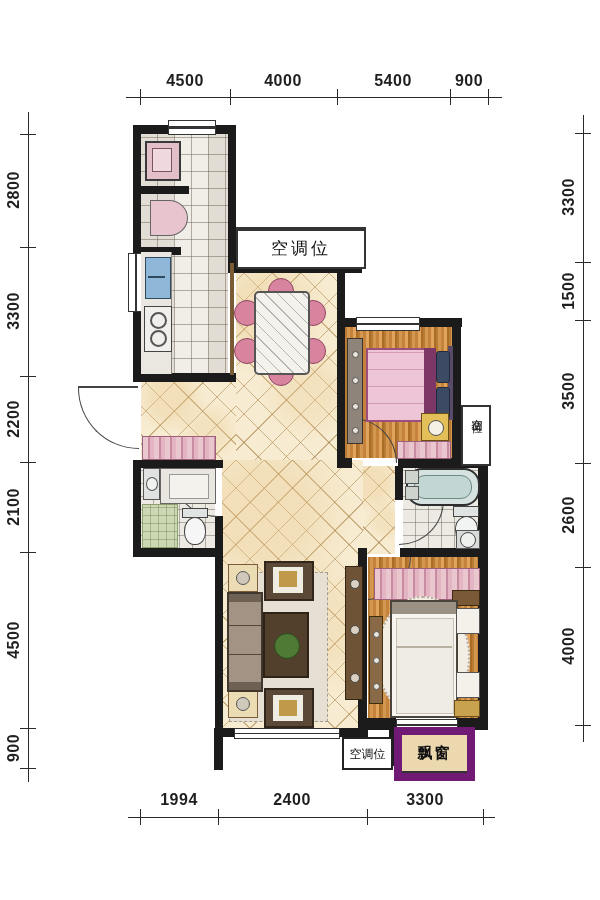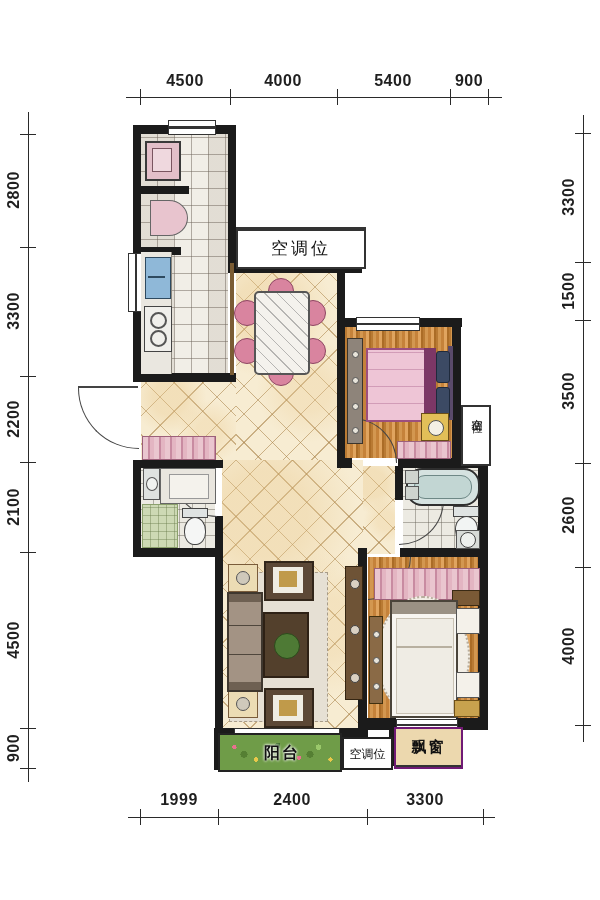--- a/index.html
+++ b/index.html
@@ -49,21 +49,21 @@
   <div class="dimlab" style="left:185px;top:81px;">4500</div>
   <div class="dimlab" style="left:283px;top:81px;">4000</div>
   <div class="dimlab" style="left:393px;top:81px;">5400</div>
   <div class="dimlab" style="left:469px;top:81px;">900</div>
 
   <div class="dimline-h" style="left:128px;top:817px;width:367px;"></div>
   <div class="tick-v" style="left:140px;top:809px;"></div>
   <div class="tick-v" style="left:218px;top:809px;"></div>
   <div class="tick-v" style="left:367px;top:809px;"></div>
   <div class="tick-v" style="left:483px;top:809px;"></div>
-  <div class="dimlab" style="left:179px;top:800px;">1999</div>
+  <div class="dimlab" style="left:179px;top:800px;">1994</div>
   <div class="dimlab" style="left:292px;top:800px;">2400</div>
   <div class="dimlab" style="left:425px;top:800px;">3300</div>
 
   <div class="dimline-v" style="left:28px;top:112px;height:670px;"></div>
   <div class="tick-h" style="left:20px;top:134px;"></div>
   <div class="tick-h" style="left:20px;top:247px;"></div>
   <div class="tick-h" style="left:20px;top:376px;"></div>
   <div class="tick-h" style="left:20px;top:462px;"></div>
   <div class="tick-h" style="left:20px;top:552px;"></div>
   <div class="tick-h" style="left:20px;top:728px;"></div>
@@ -252,31 +252,20 @@
     <div class="knob" style="left:3px;top:40px;"></div>
     <div class="knob" style="left:3px;top:66px;"></div>
   </div>
 
   <div class="abs" style="left:236px;top:227px;width:126px;height:38px;background:#fff;border:2px solid #333;box-shadow:inset 0 4px 0 -2px #333;">
     <div class="cjk" style="left:0;top:8px;width:100%;text-align:center;font-size:17px;letter-spacing:3px;">空调位</div>
   </div>
   <div class="abs" style="left:461px;top:405px;width:26px;height:57px;background:#fff;border:2px solid #333;">
     <div class="cjk" style="left:6px;top:3px;writing-mode:vertical-rl;font-size:11px;letter-spacing:2px;">空调位</div>
   </div>
-  <div class="abs" style="left:218px;top:733px;width:120px;height:35px;border:2px solid #222;background-color:#6f9c48;
-       background-image:radial-gradient(circle 3px at 12% 35%, #e8718f 70%, transparent 72%),
-                        radial-gradient(circle 3px at 30% 70%, #e8c84a 70%, transparent 72%),
-                        radial-gradient(circle 4px at 48% 30%, #3a6a28 70%, transparent 72%),
-                        radial-gradient(circle 3px at 66% 65%, #e8718f 70%, transparent 72%),
-                        radial-gradient(circle 4px at 82% 35%, #9ac86a 70%, transparent 72%),
-                        radial-gradient(circle 3px at 92% 70%, #e8c84a 70%, transparent 72%),
-                        radial-gradient(circle 5px at 20% 55%, #557f33 70%, transparent 72%),
-                        radial-gradient(circle 5px at 75% 55%, #557f33 70%, transparent 72%);">
-    <div class="cjk" style="left:44px;top:8px;font-size:16px;font-weight:bold;letter-spacing:2px;color:#111;text-shadow:0 0 3px #fff,0 0 3px #fff;">阳台</div>
-  </div>
   <div class="abs" style="left:342px;top:737px;width:47px;height:29px;background:#fff;border:2px solid #222;">
     <div class="cjk" style="left:0;top:7px;width:100%;text-align:center;font-size:12px;">空调位</div>
   </div>
-  <div class="abs" style="left:394px;top:727px;width:65px;height:38px;background:#ecd8ae;border:2px solid #701a75;box-shadow:inset 0 -4px 0 -2px #333;">
+  <div class="abs" style="left:394px;top:727px;width:65px;height:38px;background:#ecd8ae;border:8px solid #701a75;box-shadow:inset 0 -4px 0 -2px #333;">
     <div class="cjk" style="left:0;top:9px;width:100%;text-align:center;font-size:15px;font-weight:bold;letter-spacing:2px;">飘窗</div>
   </div>
 
 </div>
 
 </body></html>

